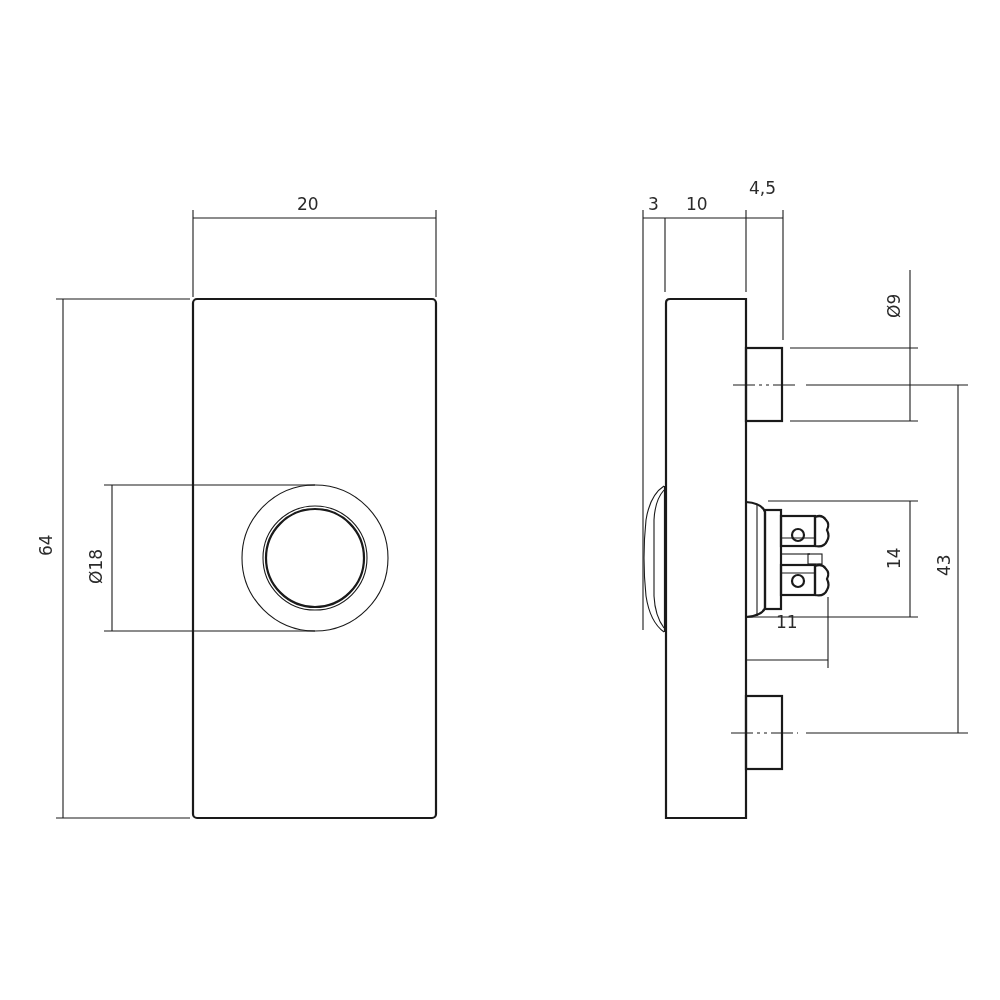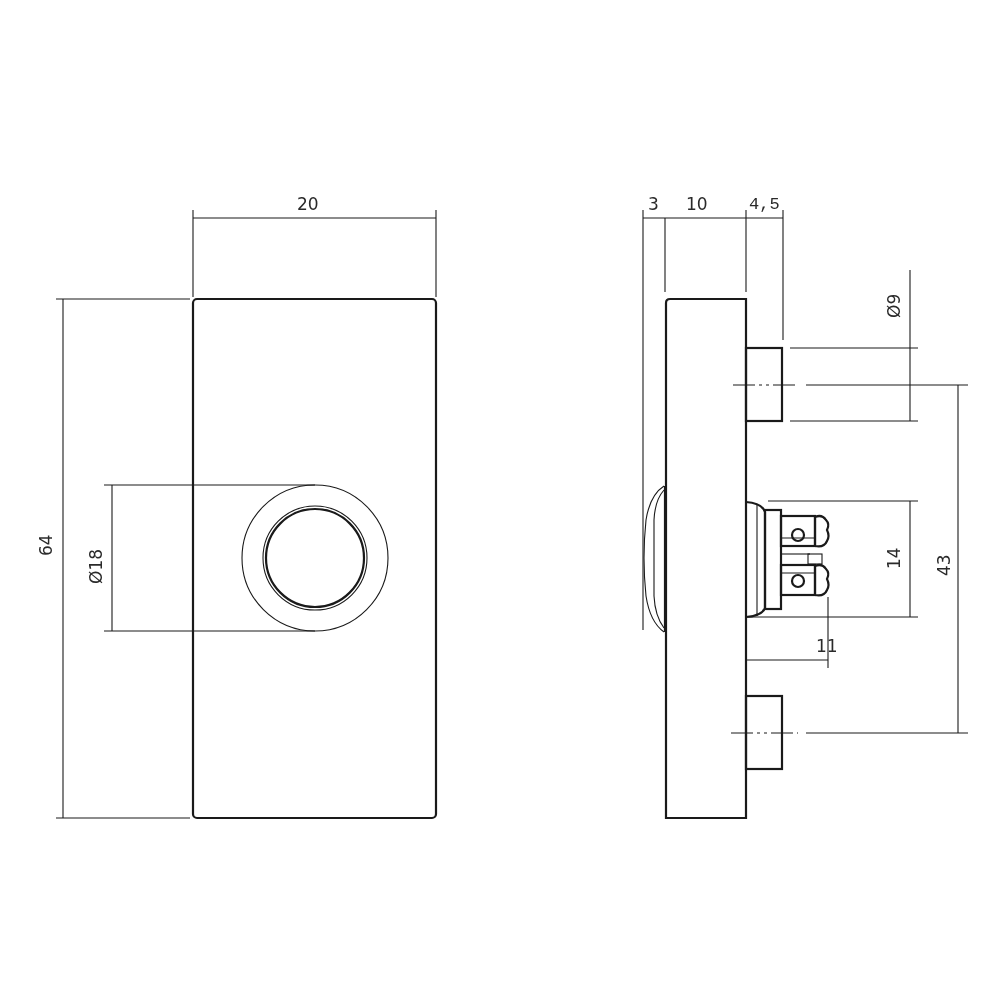--- a/index.html
+++ b/index.html
@@ -88,17 +88,17 @@
     <line x1="746" y1="660" x2="828" y2="660" class="thin"></line>
   </g>
 </svg>
 
 <div class="label" style="left:297px; top:196px;">20</div>
 <div class="label" style="left:38px; top:556px; transform: rotate(-90deg); transform-origin: 0 0;">64</div>
 <div class="label" style="left:88px; top:584px; transform: rotate(-90deg); transform-origin: 0 0;">Ø18</div>
 
 <div class="label" style="left:648px; top:196px;">3</div>
 <div class="label" style="left:686px; top:196px;">10</div>
-<div class="label" style="left:749px; top:196px;font-family:Liberation Mono, monospace;">4,5</div>
+<div class="label" style="left:749px; top:180px;">4,5</div>
 <div class="label" style="left:886px; top:318px; transform: rotate(-90deg); transform-origin: 0 0;">Ø9</div>
 <div class="label" style="left:886px; top:569px; transform: rotate(-90deg); transform-origin: 0 0;">14</div>
 <div class="label" style="left:936px; top:576px; transform: rotate(-90deg); transform-origin: 0 0;">43</div>
-<div class="label" style="left:776px; top:638px;margin-left:40px;">11</div>
+<div class="label" style="left:776px; top:614px;">11</div>
 
 </body></html>

